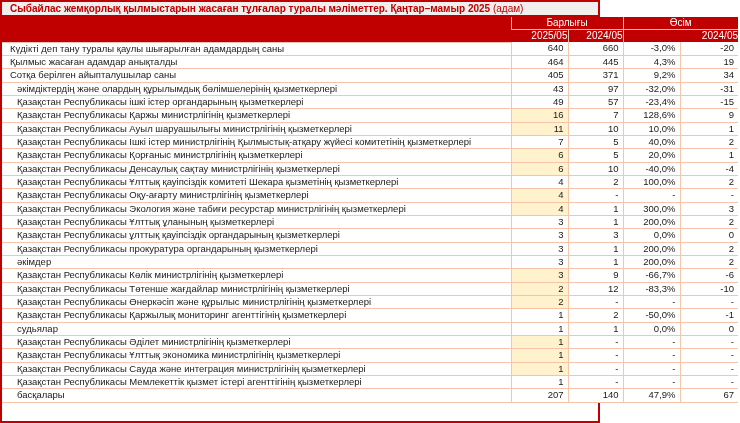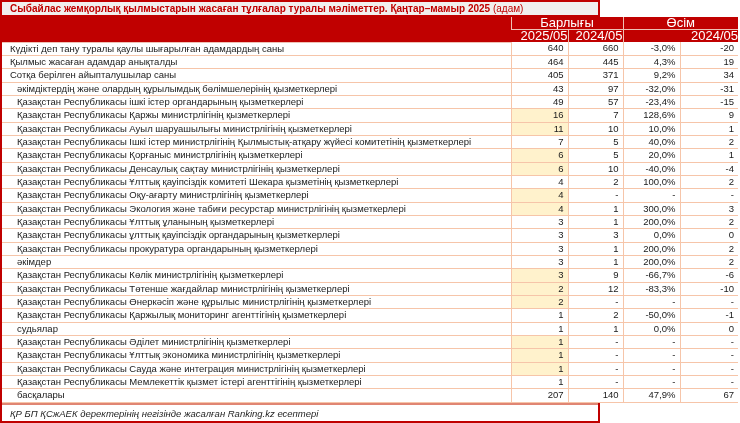--- a/index.html
+++ b/index.html
@@ -23,21 +23,21 @@
   }
   .title-suffix { font-weight:normal; }
   table { width:100%; border-collapse:collapse; table-layout:fixed; }
   col.c-name { width:509px; }
   col.c-n1 { width:57px; }
   col.c-n2 { width:55px; }
   col.c-n3 { width:57px; }
   col.c-n4 { width:58px; }
   thead th {
     background:#C00000; color:#ffffff;
-    font-size:13px; font-weight:normal;
+    font-size:10px; font-weight:normal;
     height:12px; line-height:12px; padding:0;
     border-left:1px solid #EFC0B4; border-bottom:1px solid #EFC0B4;
     text-align:center; white-space:nowrap; overflow:hidden;
   }
   thead th:first-child { border-left:none; }
   thead tr:last-child th { border-bottom:none;text-align:right; }
   tbody td {
     font-size:9.5px; color:#1a1a1a; background:#ffffff;
     height:12.35px; line-height:12.3px; padding:0 4px 0 3px;
     border-right:1px solid #F6C5A9; border-bottom:1px solid #F6C5A9;
@@ -272,15 +272,14 @@
         <tr>
           <td class="name indent">басқалары</td>
           <td class="num">207</td>
           <td class="num">140</td>
           <td class="num">47,9%</td>
           <td class="num">67</td>
         </tr>
       </tbody>
   </table>
 
-  <div class="footer">ҚР БП ҚСжАЕК деректерінің негізінде жасалған Ranking.kz есептері</div>
 
 </div>
 
 </body></html>

